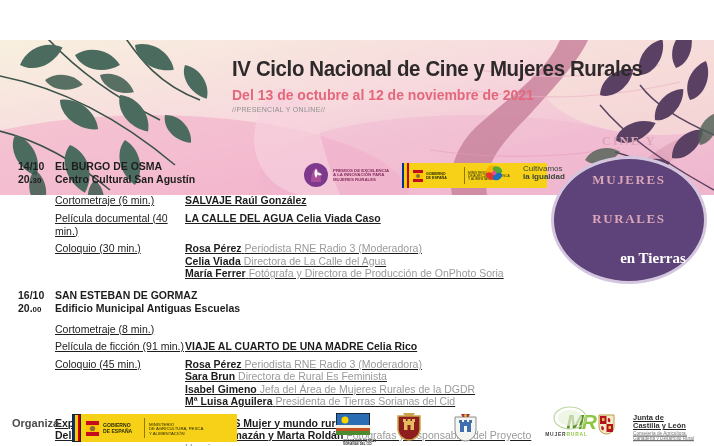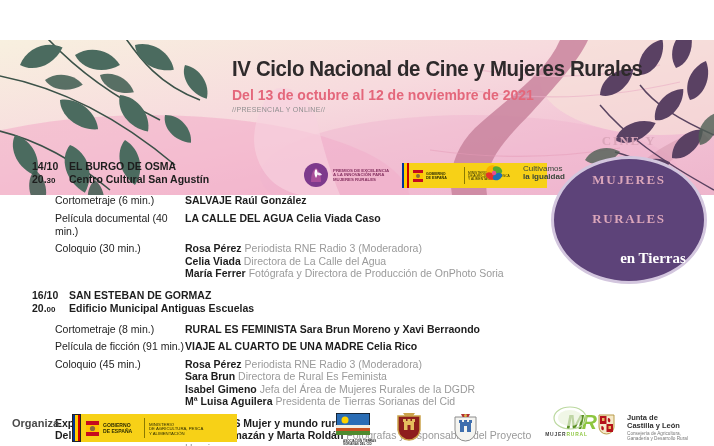--- a/index.html
+++ b/index.html
@@ -33,24 +33,24 @@
   .badge{position:absolute;left:551px;top:156px;width:150px;height:122px;background:#5d4379;
          border:3px solid #d3c6de;border-radius:50%;display:flex;flex-direction:column;
          align-items:center;justify-content:center;font-family:Liberation Serif, serif;
          box-shadow:0 0 0 1px #5d4379 inset;gap:24px;}
   .badge-a{color:#dba6ba;font-weight:bold;font-size:13px;letter-spacing:1.6px;line-height:15px;}
   .badge-w{color:#ffffff;font-weight:bold;font-size:15px;line-height:17px;margin-left:48px;}
 
   
   .schedule{position:absolute;left:18px;top:160px;width:545px;font-size:10.5px;line-height:13px;}
   .sec{margin-bottom:9px;}
-  .sec-head{display:grid;grid-template-columns:37px 1fr;margin-bottom:7px;margin-left:14px;}
+  .sec-head{display:grid;grid-template-columns:37px 1fr;margin-bottom:7px;}
   .sec-date,.sec-place{font-weight:bold;}
   .time-sm{font-size:8px;}
-  .prow{display:grid;grid-template-columns:130px 1fr;margin-left:37px;margin-bottom:4.5px;}
+  .prow{display:grid;grid-template-columns:130px 1fr;margin-left:37px;margin-bottom:4.5px;text-decoration:underline;}
   .pline{line-height:12.5px;}
   .b{font-weight:bold;color:#1d1d1d;}
   .m{color:#9a9a9a;}
   .expo{margin-top:9px;}
   .expo .plabel div{font-weight:bold;line-height:12.5px;}
 
   
   .footer{position:absolute;left:0;top:410px;width:714px;height:36px;}
   .organiza{position:absolute;left:12px;top:7px;font-size:11px;font-weight:bold;color:#4a4a4a;}
   .gov{position:absolute;left:72px;top:4px;display:flex;height:28px;}
@@ -61,21 +61,21 @@
   .gov-t2{font-size:6.5px;color:#2b2b00;line-height:7px;transform:scale(0.66);transform-origin:left center;white-space:nowrap;}
   .tierras{position:absolute;left:333px;top:3px;width:40px;text-align:center;}
   .tierras-cap{font-size:6px;line-height:6px;font-weight:bold;color:#333;transform:scale(0.5);transform-origin:center top;white-space:nowrap;}
   .shield{position:absolute;top:2px;}
   .mr{position:absolute;left:515px;top:2px;width:80px;text-align:right;}
   .mr-letters{font-size:21px;font-weight:bold;font-style:italic;line-height:20px;letter-spacing:-2px;}
   .mr-m{color:#5a8f23;}
   .mr-r{color:#8dc63f;}
   .mr-cap{font-size:6px;font-weight:bold;letter-spacing:1px;line-height:6px;transform:scale(0.82);transform-origin:center top;}
   .mr-cap .c1{color:#3f3f3f;} .mr-cap .c2{color:#8dc63f;}
-  .junta{position:absolute;left:598px;top:4px;display:flex;gap:12px;align-items:flex-start;}
+  .junta{position:absolute;left:598px;top:4px;display:flex;gap:18px;align-items:flex-start;text-decoration:underline;}
   .junta-txt{text-align:left;}
   .junta-name{font-size:7.5px;font-weight:bold;color:#2f2f2f;line-height:8px;}
   .junta-dept{font-size:6px;color:#777;line-height:6px;transform:scale(0.78);transform-origin:left top;white-space:nowrap;margin-top:1px;}
 </style>
 </head>
 <body>
 
 <div class="poster">
 
   <header class="hero">
@@ -257,23 +257,20 @@
           <div class="sec-date">16/10</div>
           <div class="sec-date"><span>20.</span><span class="time-sm">00</span></div>
         </div>
         <div class="col-place">
           <div class="sec-place">SAN ESTEBAN DE GORMAZ</div>
           <div class="sec-place">Edificio Municipal Antiguas Escuelas</div>
         </div>
       </div>
       <div class="prow">
         <div class="plabel">Cortometraje (8 min.)</div>
-        <div class="pcontent">
-            <div class="pline"><span class="b">RURAL ES FEMINISTA Sara Brun Moreno y Xavi Berraondo</span> <span class="m"></span></div>
-          </div>
       </div>
       <div class="prow">
         <div class="plabel">Película de ficción (91 min.)</div>
         <div class="pcontent">
             <div class="pline"><span class="b">VIAJE AL CUARTO DE UNA MADRE Celia Rico</span> <span class="m"></span></div>
           </div>
       </div>
       <div class="prow">
         <div class="plabel">Coloquio (45 min.)</div>
         <div class="pcontent">

